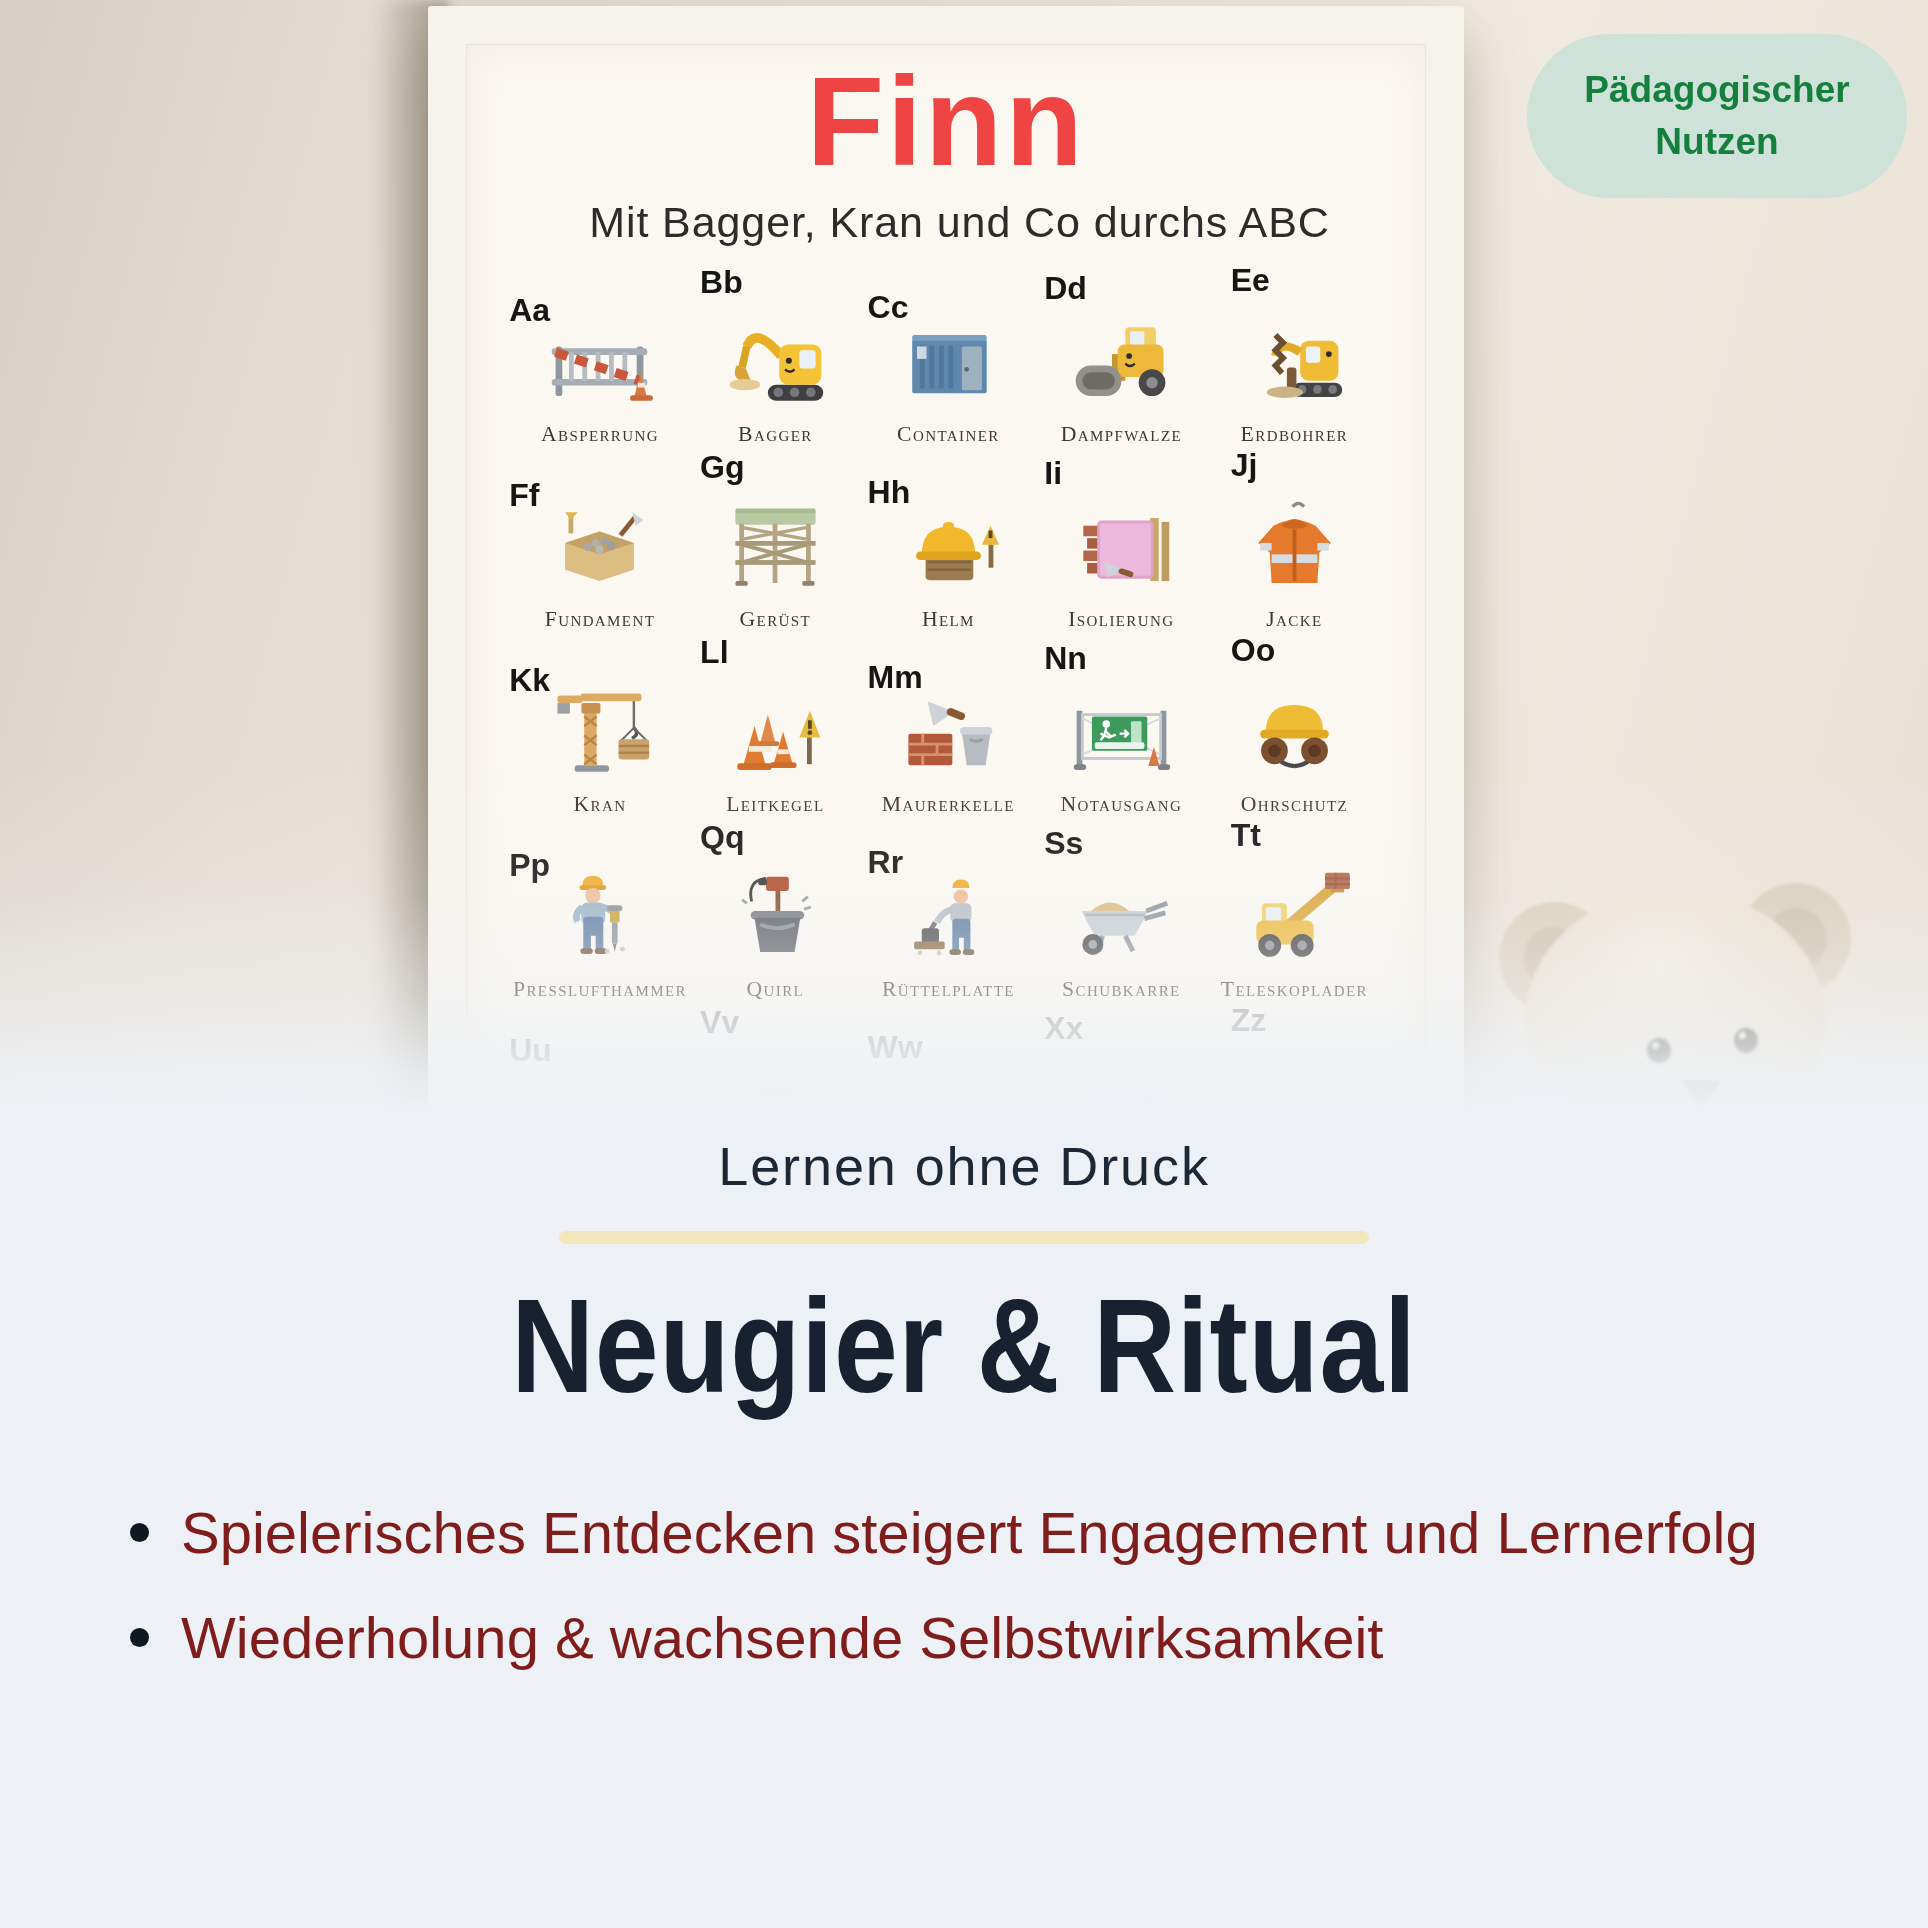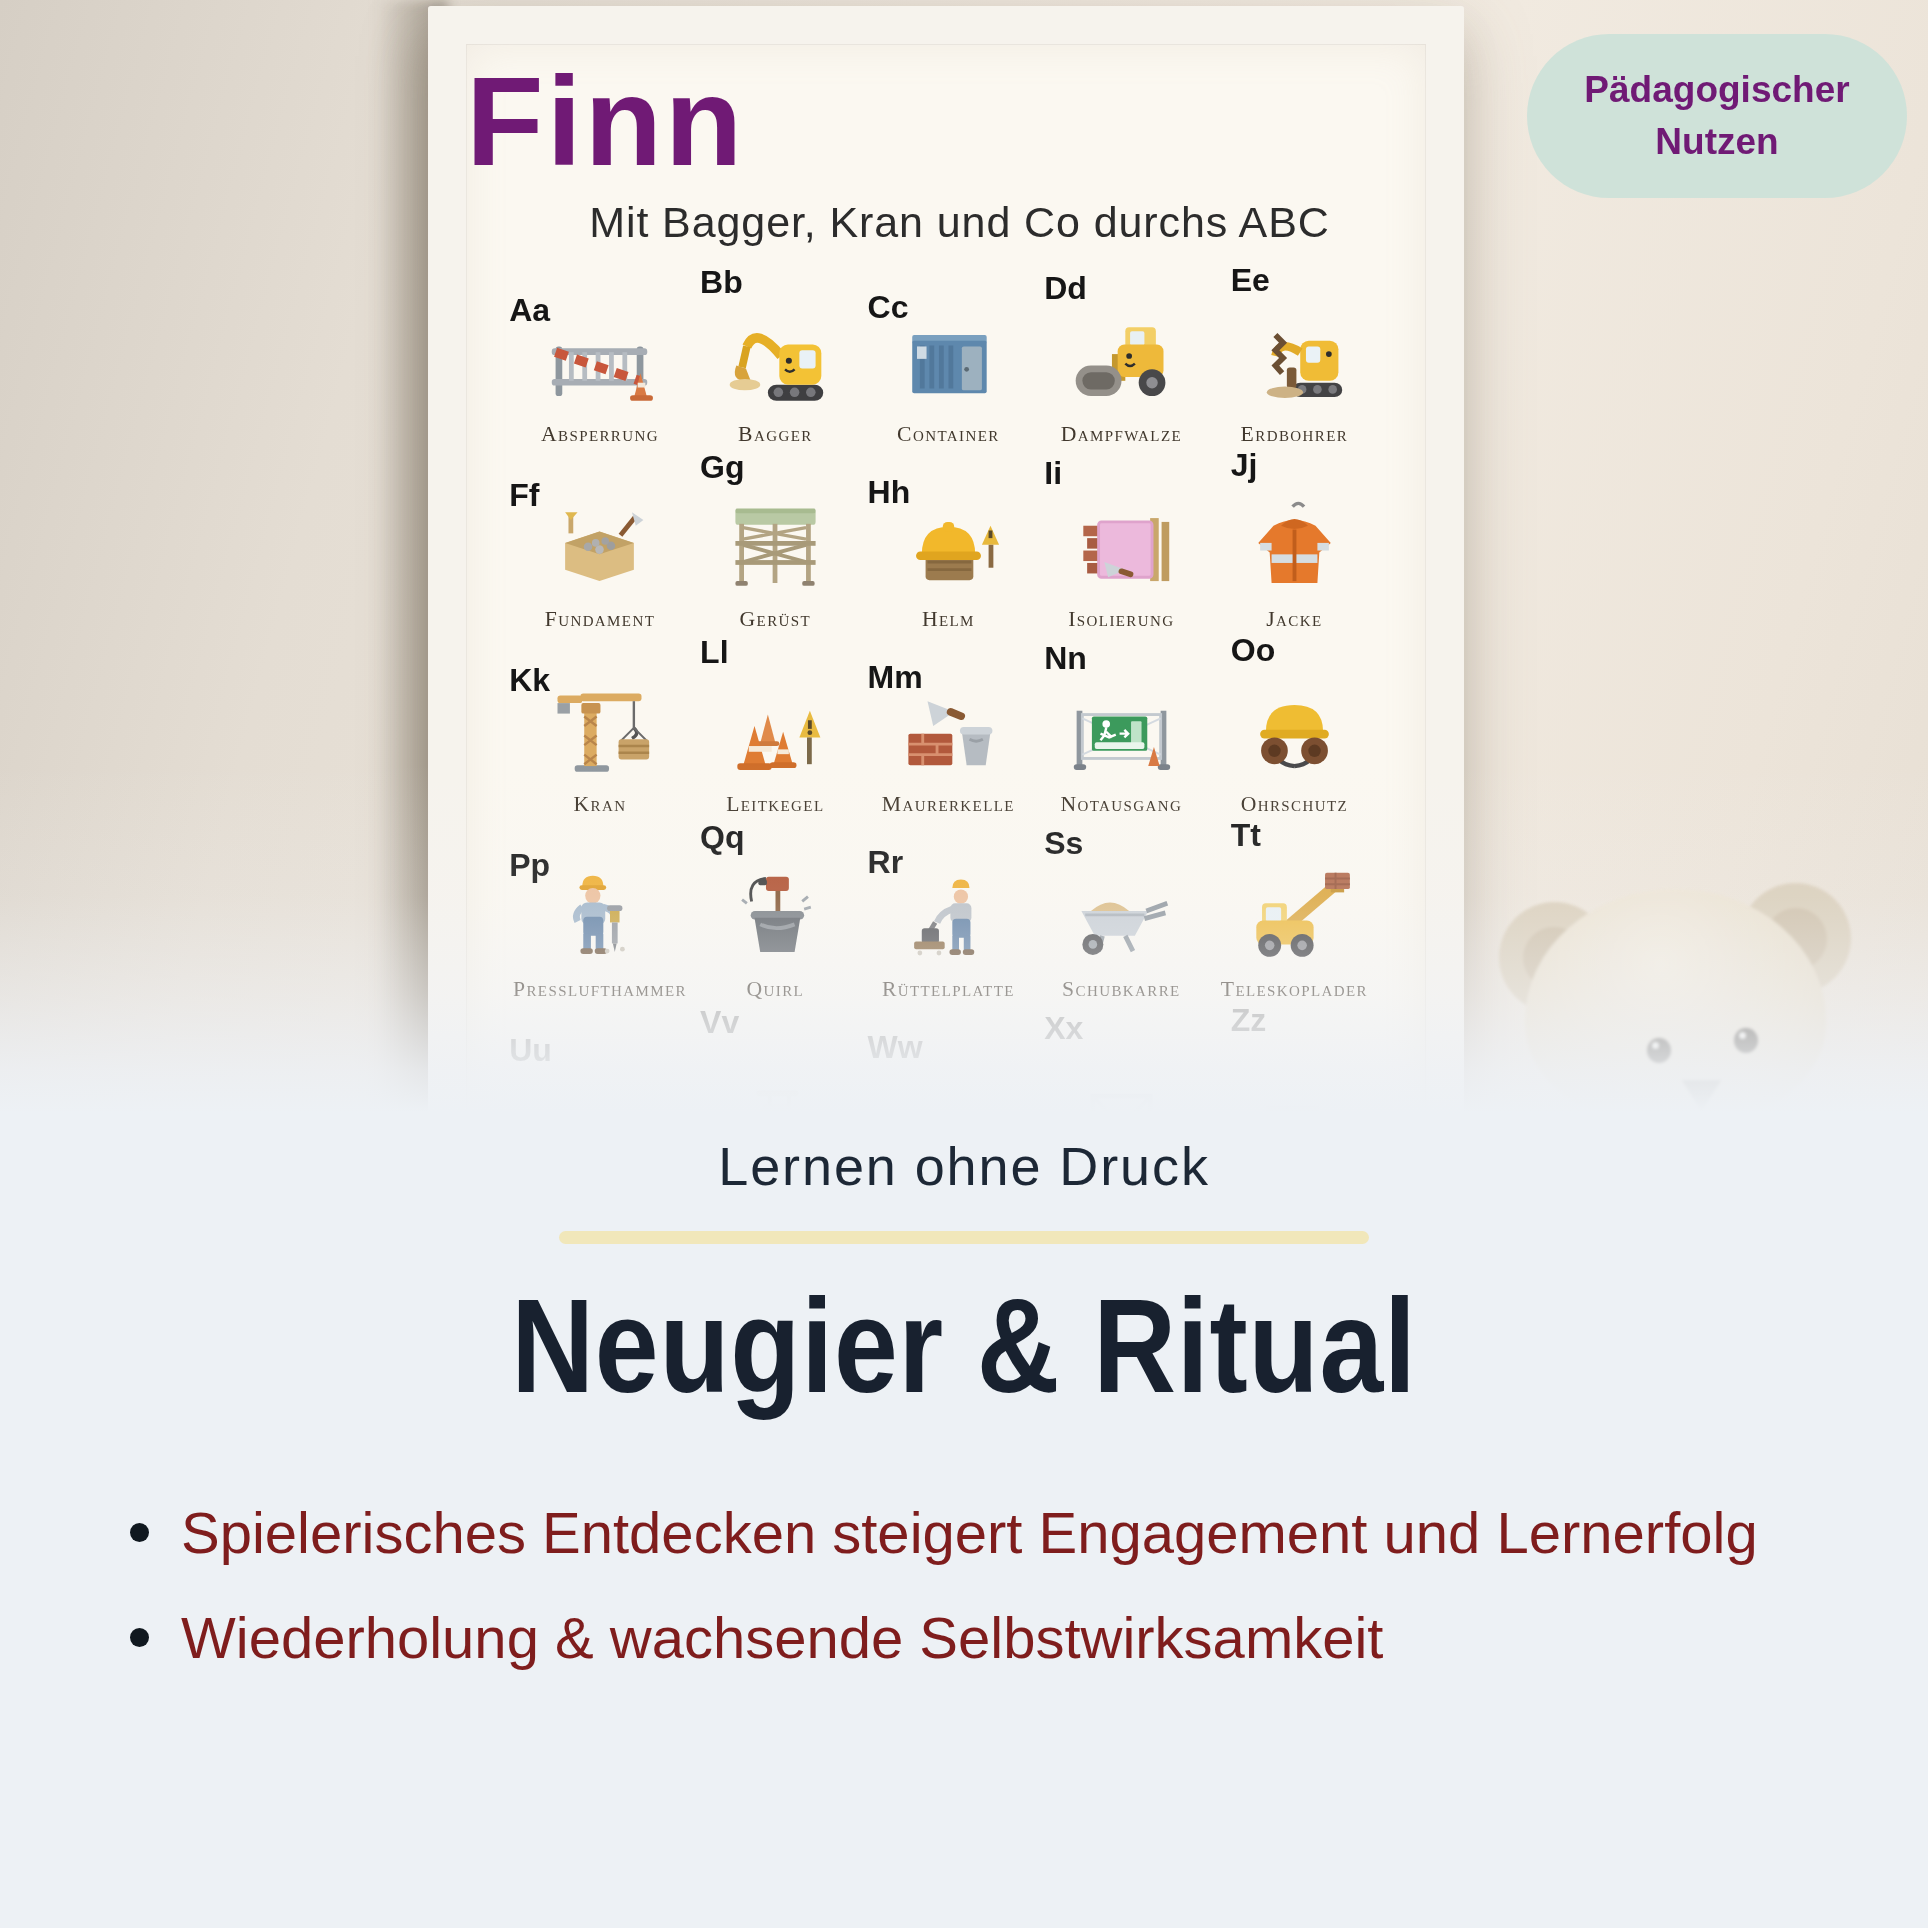--- a/index.html
+++ b/index.html
@@ -10,42 +10,42 @@
   .photo{position:absolute;left:0;top:0;width:1928px;height:1111px;
          background:linear-gradient(105deg,#d6cfc5 0%,#e4ddd3 20%,#ebe4da 45%,#f1eae0 68%,#ece4d9 88%,#e7dfd4 100%);}
   .frame-shadow{position:absolute;left:375px;top:0;width:73px;height:1111px;
          background:linear-gradient(to right,rgba(160,150,135,0) 0%,rgba(128,118,103,.42) 62%,rgba(108,98,86,.55) 100%);
          filter:blur(5.6px);}
   .poster-frame{position:absolute;left:428px;top:5.6px;width:1036px;height:1186px;
          background:#f6f3ed;border-radius:2.8px;padding:38px;box-sizing:border-box;
          box-shadow:0 28px 66px rgba(125,112,94,.35),-13px 32px 47px rgba(125,112,94,.22);}
   .poster-paper{position:relative;width:100%;height:100%;background:#fbf8f1;
          box-shadow:inset 0 0 0 0.9px rgba(0,0,0,.05),inset 0 0 43px rgba(190,175,148,.16);}
-  .poster-title{padding-top:11.3px;text-align:left;font-size:127px;line-height:1.05;
-         font-weight:800;letter-spacing:2.8px;color:#701a75;}
+  .poster-title{padding-top:11.3px;text-align:center;font-size:127px;line-height:1.05;
+         font-weight:800;letter-spacing:2.8px;color:#ef4444;}
   .poster-subtitle{margin-top:9.4px;text-align:center;font-size:43px;font-weight:500;
          letter-spacing:0.9px;color:#2c2c2c;padding-left:27px;}
   .poster-grid{margin:21px auto 0;width:866px;display:grid;
          grid-template-columns:repeat(5,1fr);column-gap:3.8px;}
   .cell{position:relative;height:185px;display:flex;flex-direction:column;
          align-items:center;justify-content:flex-end;padding-bottom:5.6px;box-sizing:border-box;}
   .cell .letter{position:absolute;font-size:32px;font-weight:800;color:#161616;}
   .cell:nth-child(5n+1) .letter{top:24.5px;left:-3.8px;}
   .cell:nth-child(5n+2) .letter{top:-3.8px;left:9.4px;}
   .cell:nth-child(5n+3) .letter{top:21px;left:3.8px;}
   .cell:nth-child(5n+4) .letter{top:1.9px;left:7.5px;}
   .cell:nth-child(5n+5) .letter{top:-5.6px;left:21px;}
   .cell svg{width:121px;height:105px;}
   .cell .caption{font-family:"Liberation Serif",serif;font-variant:small-caps;
          font-size:21.7px;letter-spacing:1.4px;color:#41382d;white-space:nowrap;}
   .cell.faded{opacity:.42;filter:saturate(.55);}
 
   .badge{position:absolute;top:34px;right:21px;width:380px;box-sizing:border-box;
          padding:30px 24.5px;background:#cfe2d9;border-radius:85px;text-align:center;
-         font-size:37px;font-weight:700;line-height:1.4;color:#701a75;z-index:6;}
+         font-size:37px;font-weight:700;line-height:1.4;color:#15803d;z-index:6;}
 
   
   .teddy{position:absolute;left:1495px;top:855px;width:369px;height:256px;
          filter:blur(1.4px);opacity:.95;z-index:2;}
   .teddy .ear{position:absolute;width:111px;height:111px;border-radius:50%;background:#d9cdb8;}
   .teddy .ear.l{left:3.8px;top:47px;} .teddy .ear.r{left:245px;top:28px;}
   .teddy .ear i{position:absolute;left:24.5px;top:24.5px;right:24.5px;bottom:24.5px;display:block;
          border-radius:50%;background:#c8b9a0;opacity:.7;}
   .teddy .head{position:absolute;left:30px;top:34px;width:301px;height:235px;
          border-radius:52% 52% 46% 46%/58% 58% 44% 44%;

